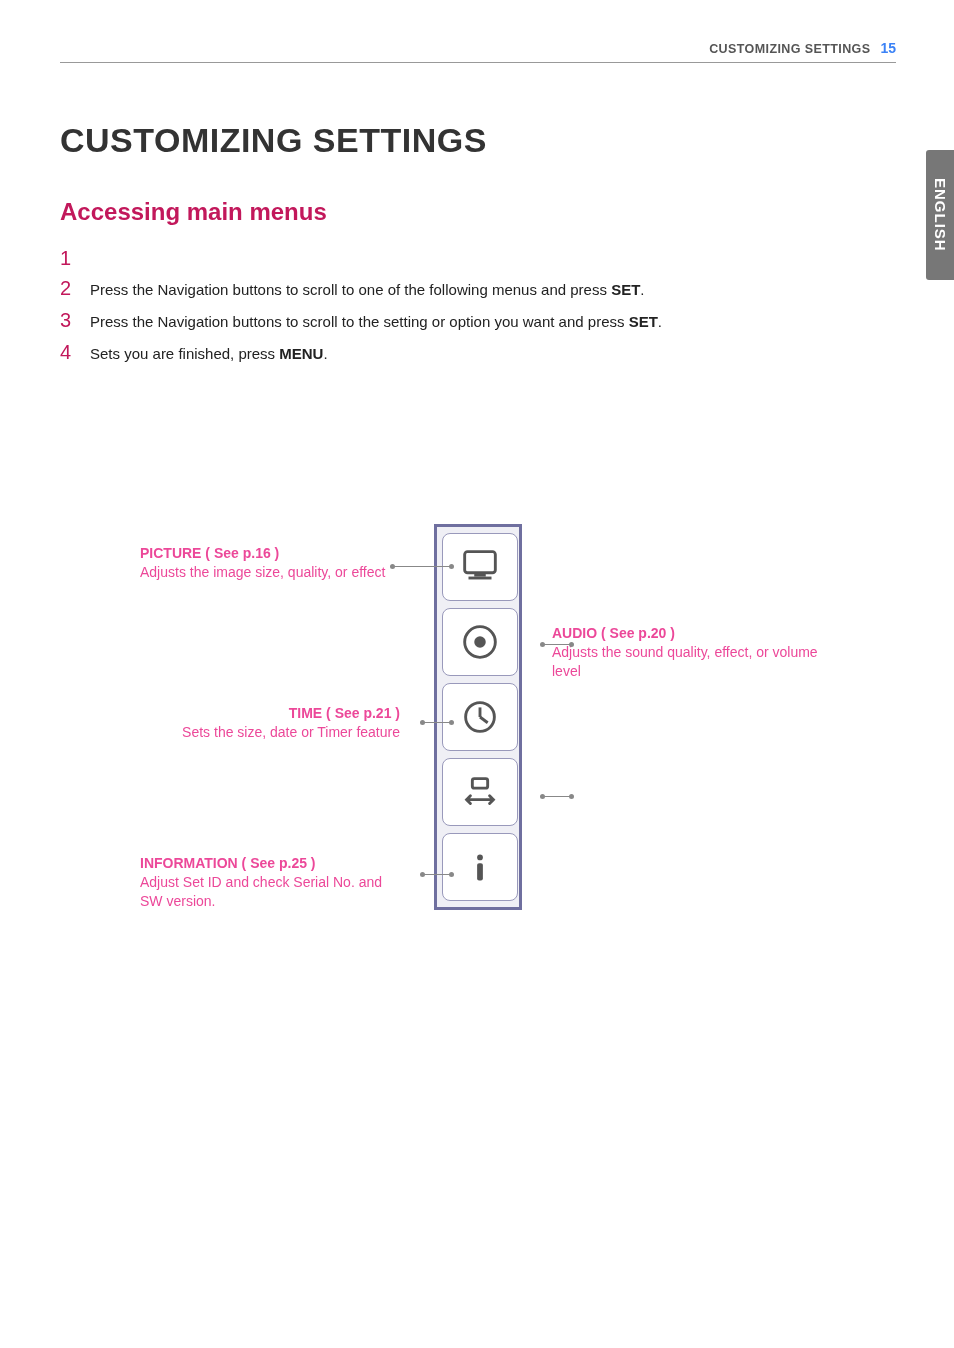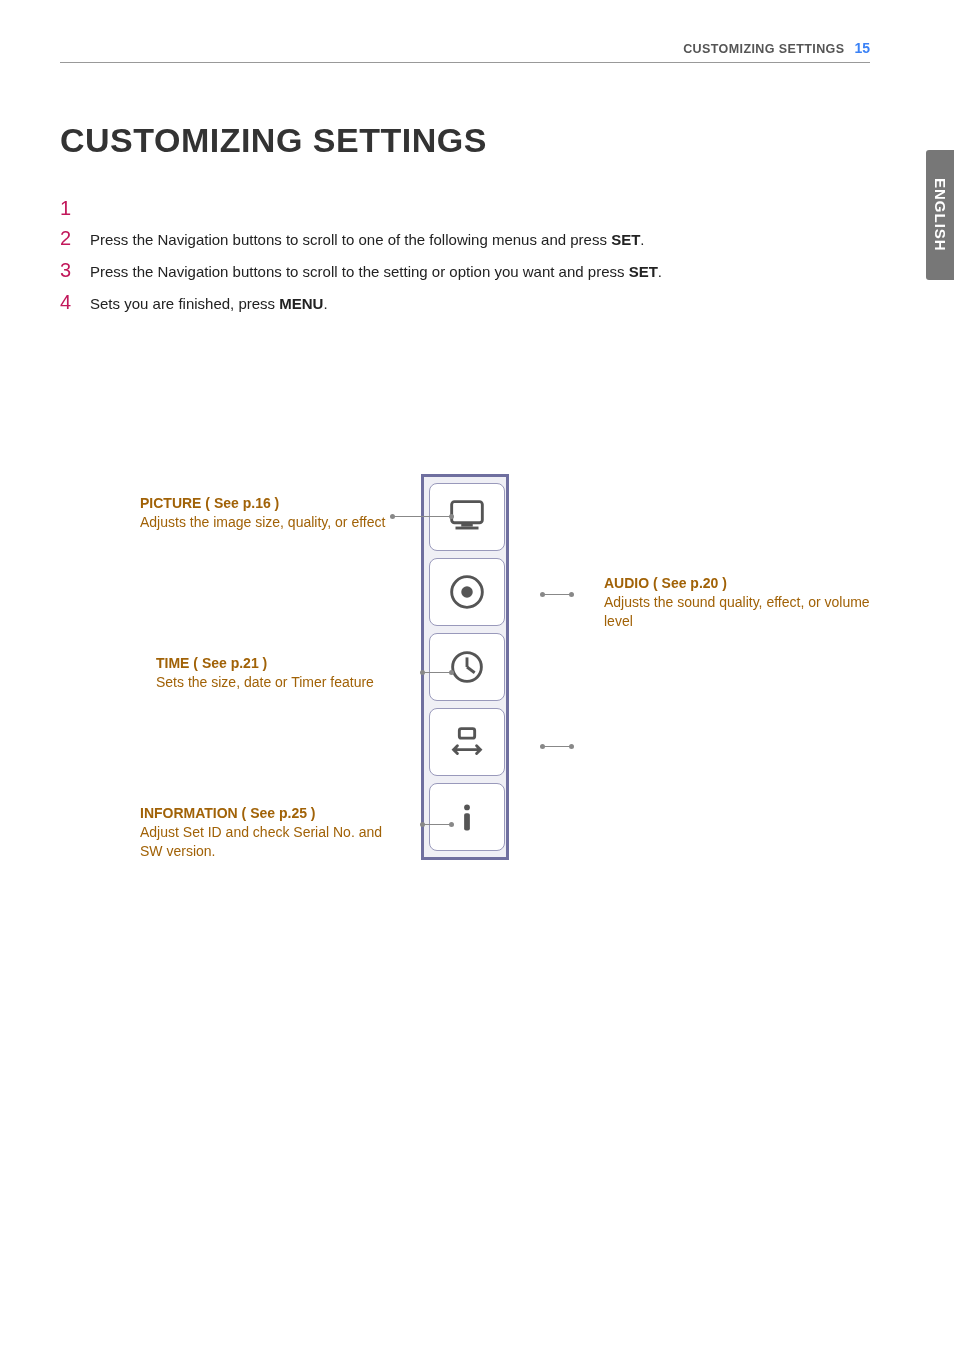--- a/index.html
+++ b/index.html
@@ -5,21 +5,21 @@
   * { box-sizing: border-box; margin: 0; padding: 0; }
   body {
     font-family: Arial, Helvetica, sans-serif;
     background: #fff;
     width: 954px;
     height: 1348px;
     position: relative;
     color: #333;
   }
   .page {
-    padding: 40px 84px 40px 60px;
+    padding: 40px 58px 40px 60px;
     position: relative;
   }
   .rule {
     border-bottom: 1px solid #999;
     margin-bottom: 8px;
     position: relative;
   }
   .header-row {
     display: flex;
     justify-content: flex-end;
@@ -116,21 +116,21 @@
     background: #fff;
     display: flex;
     align-items: center;
     justify-content: center;
   }
   .icon-cell svg { width: 46px; height: 46px; }
 
   .callout {
     position: absolute;
     font-size: 14px;
-    color: #a16207;
+    color: #ec4899;
     line-height: 1.35;
   }
   .callout .ctitle { font-weight: bold; display: block; }
   .callout-left { text-align: left; width: 260px; }
   .callout-right { text-align: left; width: 270px; }
 
   .leader {
     position: absolute;
     height: 1px;
     background: #888;
@@ -156,20 +156,21 @@
   <div class="rule">
     <div class="header-row">
       <span class="header-section">CUSTOMIZING SETTINGS</span>
       <span class="page-number">15</span>
     </div>
   </div>
 
   <div class="lang-tab">ENGLISH</div>
 
   <h1 class="title">CUSTOMIZING SETTINGS</h1>
+  <h2 class="subtitle">Accessing main menus</h2>
 
   <ol class="steps">
     <li>
       <span class="stepnum">1</span>
     </li>
     <li>
       <span class="stepnum">2</span>
       <span class="step-text">
         <span>Press the Navigation buttons to scroll to one of the following menus and press </span><b>SET</b><span>.</span>
       </span>
@@ -224,27 +225,27 @@
           </svg>
       </div>
     </div>
 
     <div class="callout callout-left" style="left:80px; top:20px;">
       <span class="ctitle">PICTURE ( See p.16 )</span>
       <span>Adjusts the image size, quality, or effect</span>
     </div>
     <div class="leader left" style="left:332px; top:42px; width:60px;"></div>
 
-    <div class="callout callout-right" style="left:544px; top:100px;">
+    <div class="callout callout-right" style="left:492px; top:100px;">
       <span class="ctitle">AUDIO ( See p.20 )</span>
       <span>Adjusts the sound quality, effect, or volume level</span>
     </div>
     <div class="leader right" style="left:482px; top:120px; width:30px;"></div>
 
-    <div class="callout callout-left" style="left:96px; top:180px;">
+    <div class="callout callout-left" style="left:80px; top:180px;text-align:right;">
       <span class="ctitle">TIME ( See p.21 )</span>
       <span>Sets the size, date or Timer feature</span>
     </div>
     <div class="leader left" style="left:362px; top:198px; width:30px;"></div>
 
     <div class="leader right" style="left:482px; top:272px; width:30px;"></div>
 
     <div class="callout callout-left" style="left:80px; top:330px;">
       <span class="ctitle">INFORMATION ( See p.25 )</span>
       <span>Adjust Set ID and check Serial No. and SW version.</span>

